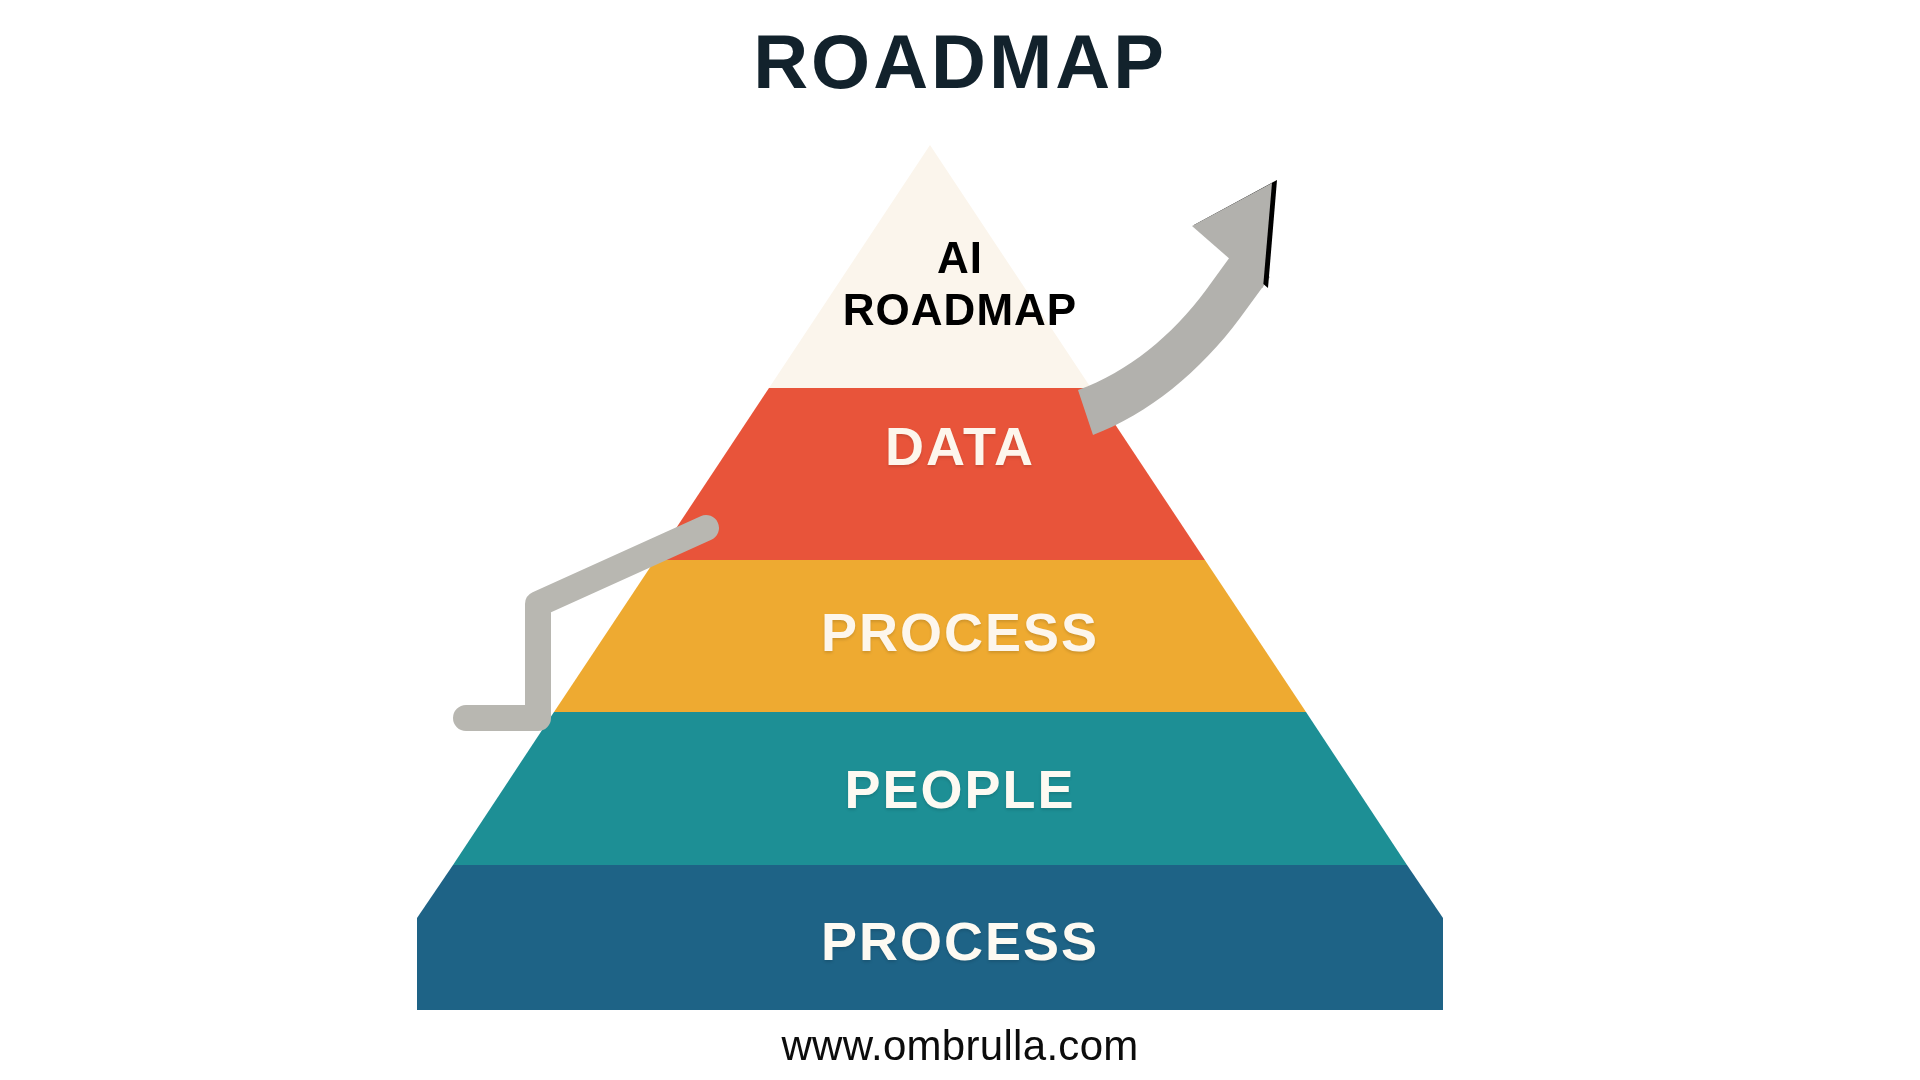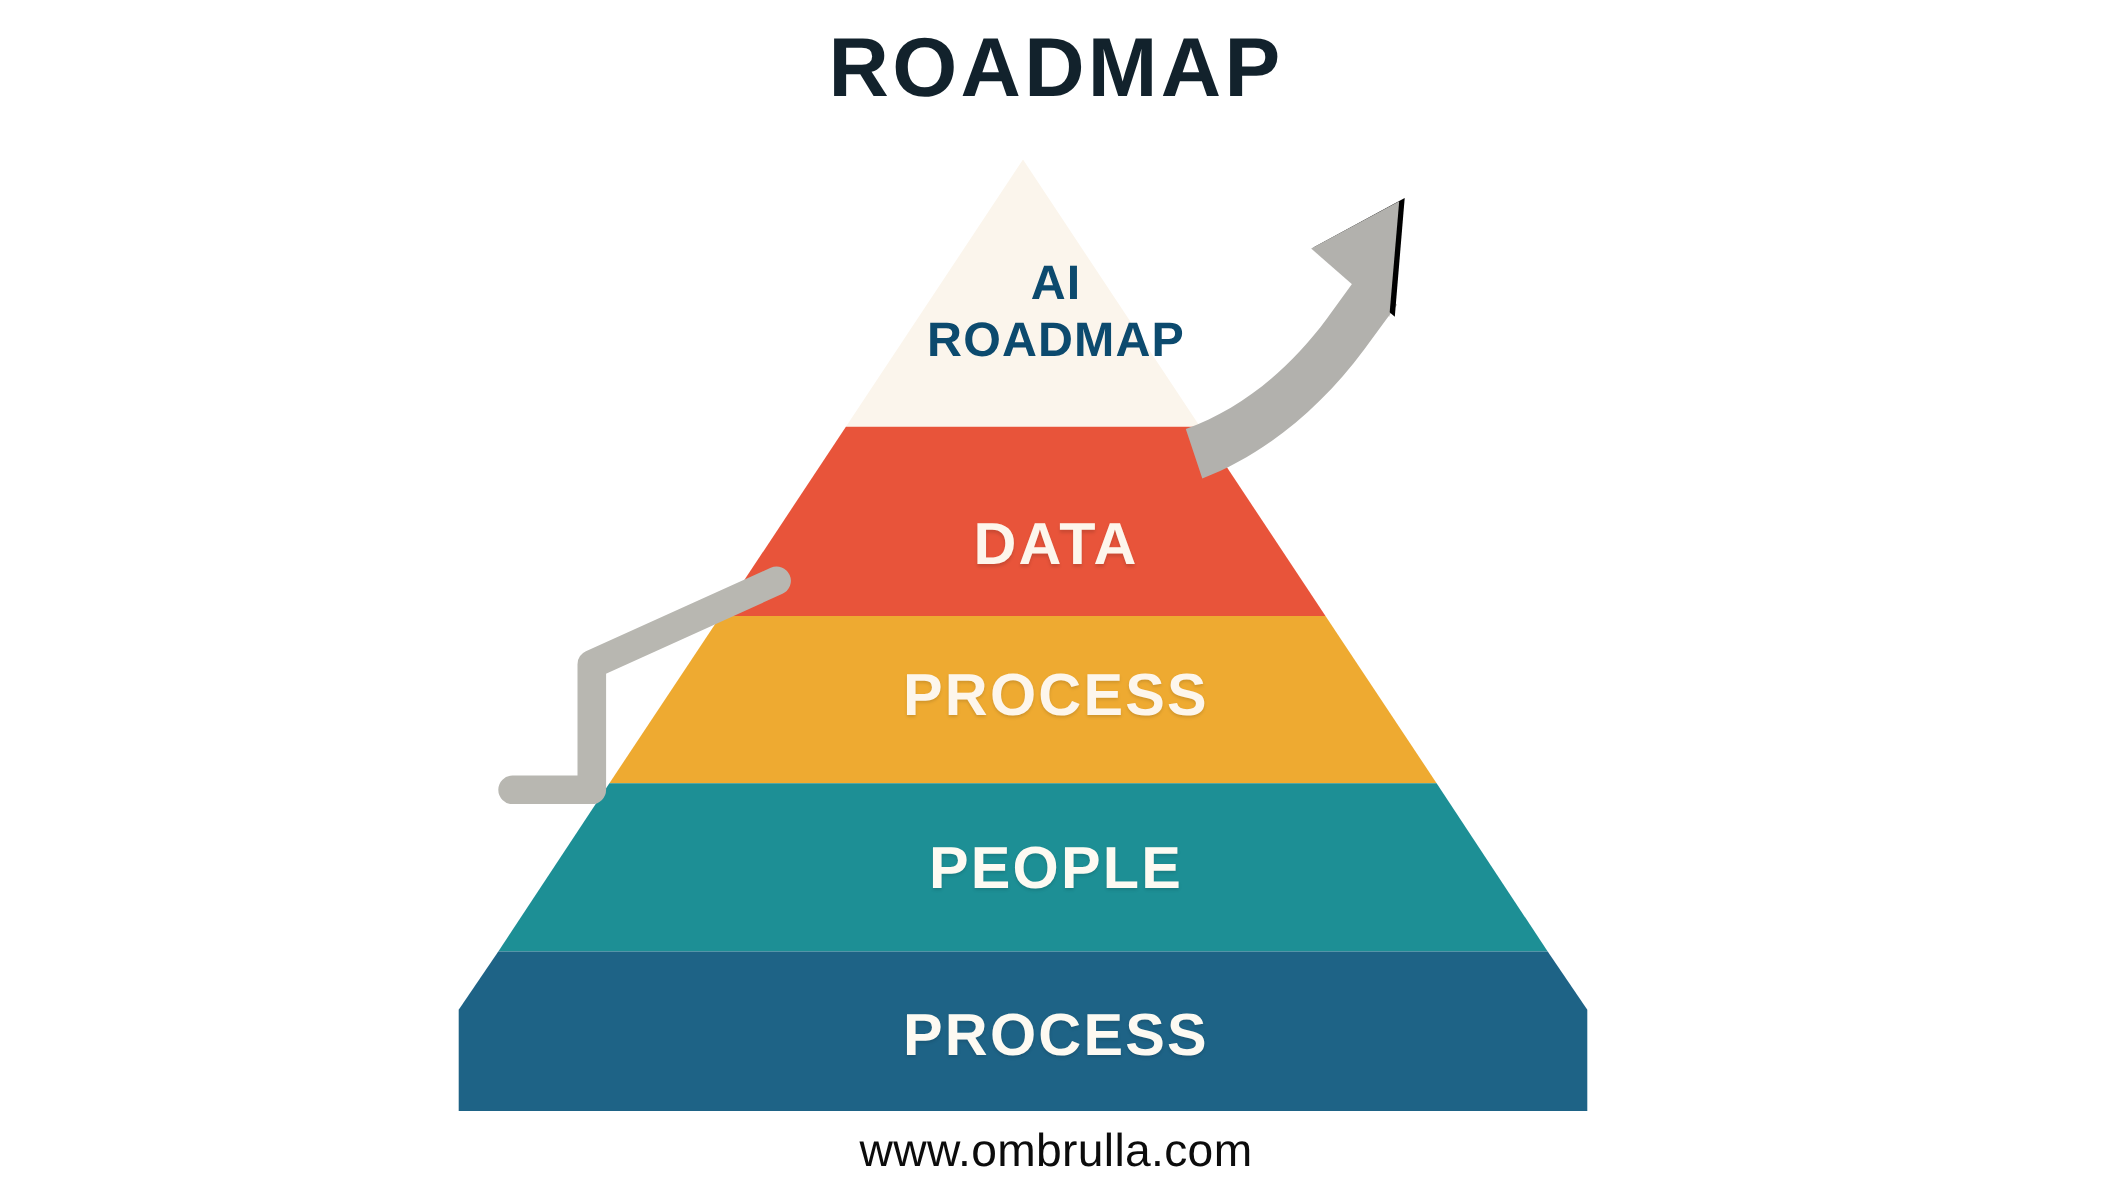--- a/index.html
+++ b/index.html
@@ -63,21 +63,21 @@
     top: 232px;
     font-size: 44px;
     line-height: 1.18;
     letter-spacing: 1px;
     color: #12222c;
   }
   #label-ai-strategy .line1 { display: block; }
   #label-ai-strategy .line2 { display: block; }
 
   #label-data {
-    top: 464px;
+    top: 415px;
     font-size: 54px;
     letter-spacing: 2px;
     color: #fdf6ec;
     text-shadow: 0 2px 3px rgba(0,0,0,0.13);
   }
 
   #label-process-mid {
     top: 601px;
     font-size: 54px;
     letter-spacing: 2px;
@@ -144,21 +144,21 @@
       <polygon points="1277,180 1194,225 1268,288"></polygon>
       <polygon points="1272,183 1192,226 1263,288" fill="#b2b1ad"></polygon>
     </g>
 
     <path d="M 466,718
              L 538,718
              L 538,604
              L 706,528" fill="none" stroke="#b8b7b1" stroke-width="26" stroke-linecap="round" stroke-linejoin="round"></path>
   </svg>
 
-  <div class="band-label" id="label-ai-strategy" style="color: #0c4a6e; text-align: center;">
+  <div class="band-label" id="label-ai-strategy" style="color: #000000; text-align: center;">
     <span class="line1">AI</span>
     <span class="line2">ROADMAP</span>
   </div>
 
   <div class="band-label" id="label-data" style="color: rgb(253, 246, 236);">DATA</div>
 
   <div class="band-label" id="label-process-mid" style="color: rgb(253, 246, 236);">PROCESS</div>
 
   <div class="band-label" id="label-people" style="color: rgb(253, 250, 242);">PEOPLE</div>
 

